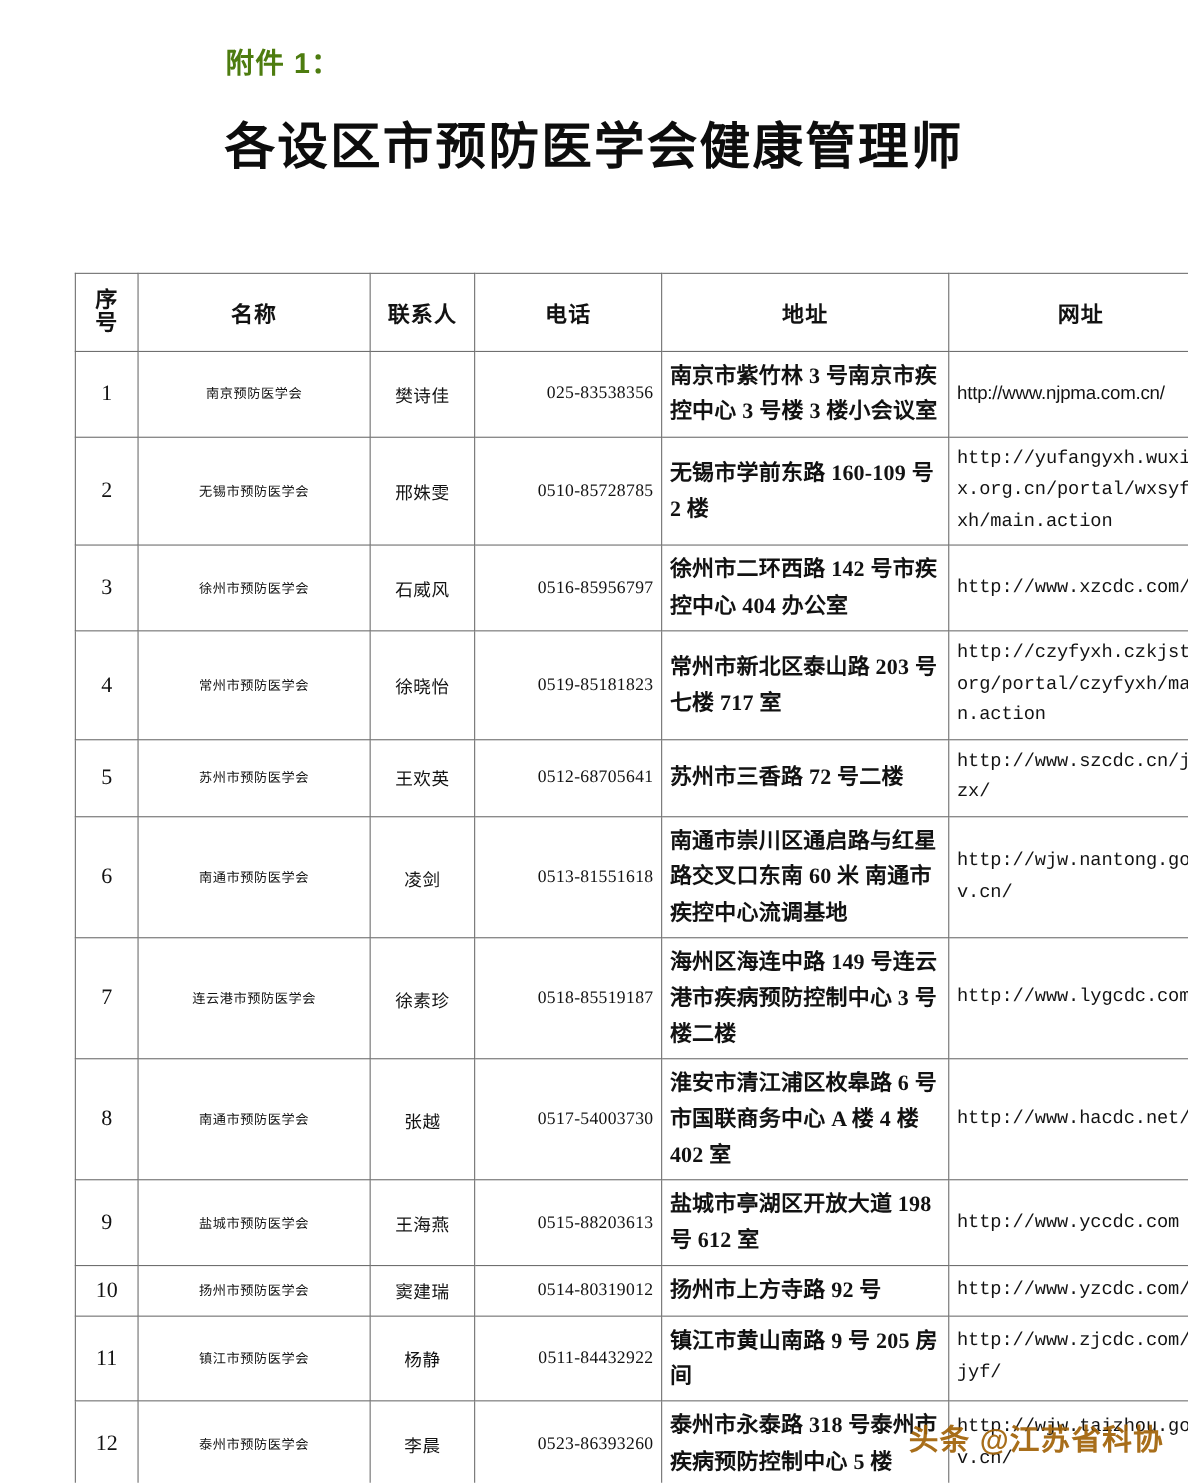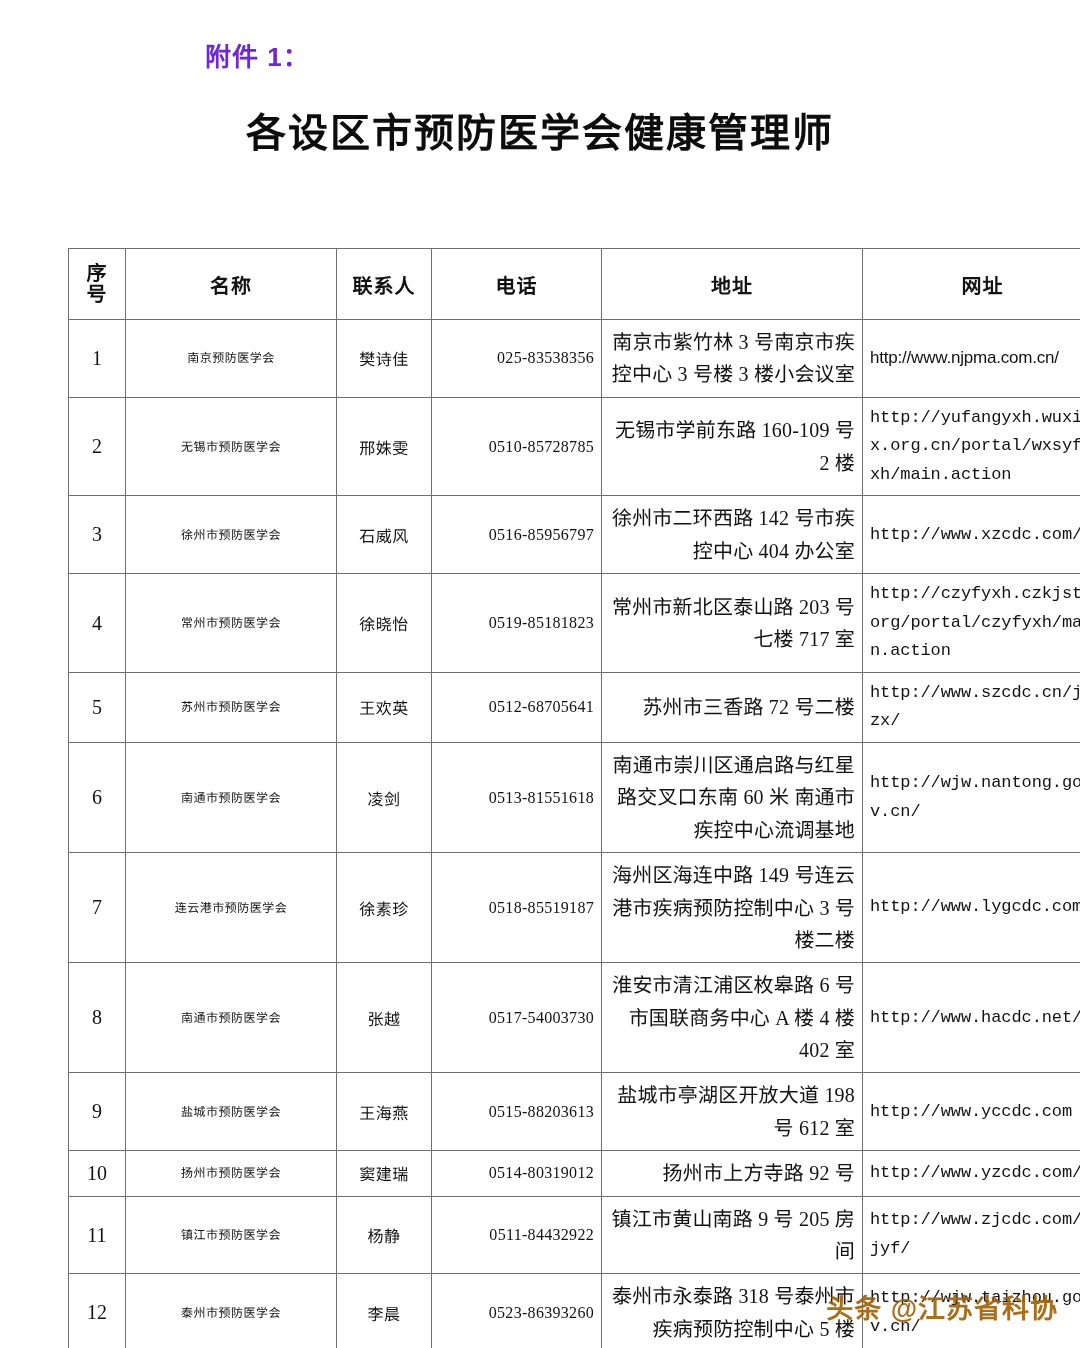--- a/index.html
+++ b/index.html
@@ -22,32 +22,32 @@
     box-sizing: border-box;
   }
   .attachment-label {
     position: absolute;
     left: 205px;
     top: 36px;
     font-family: "Liberation Sans", "DejaVu Sans", sans-serif;
     font-size: 26px;
     font-weight: 700;
     letter-spacing: 1px;
-    color: #6d28d9;
+    color: #4d7c0f;
     white-space: nowrap;
   }
   .doc-title {
     position: absolute;
     left: 0;
     right: 0;
     top: 96px;
     text-align: center;
     font-family: "Liberation Sans", "DejaVu Sans", sans-serif;
     font-weight: 700;
-    font-size: 40px;
+    font-size: 46px;
     line-height: 74px;
     letter-spacing: 2px;
     color: #0d0d0d;
   }
   .doc-title .line {
     display: block;
   }
   .doc-title .line2 {
     margin-top: 22px;
   }
@@ -102,24 +102,25 @@
     font-size: 16px;
     letter-spacing: 0.5px;
   }
   td.phone {
     text-align: right;
     font-size: 16px;
     font-family: "Liberation Serif", "DejaVu Serif", serif;
     letter-spacing: 0.3px;
   }
   td.address {
-    text-align: right;
+    text-align: left;
     font-size: 20px;
     line-height: 1.62;
     letter-spacing: 0.2px;
+    font-weight: bold;
   }
   td.url {
     text-align: left;
     font-size: 17px;
     line-height: 1.68;
     word-break: break-all;
     font-family: "Liberation Mono", "DejaVu Sans Mono", monospace;
     color: #1a1a1a;
     letter-spacing: -0.1px;
   }

